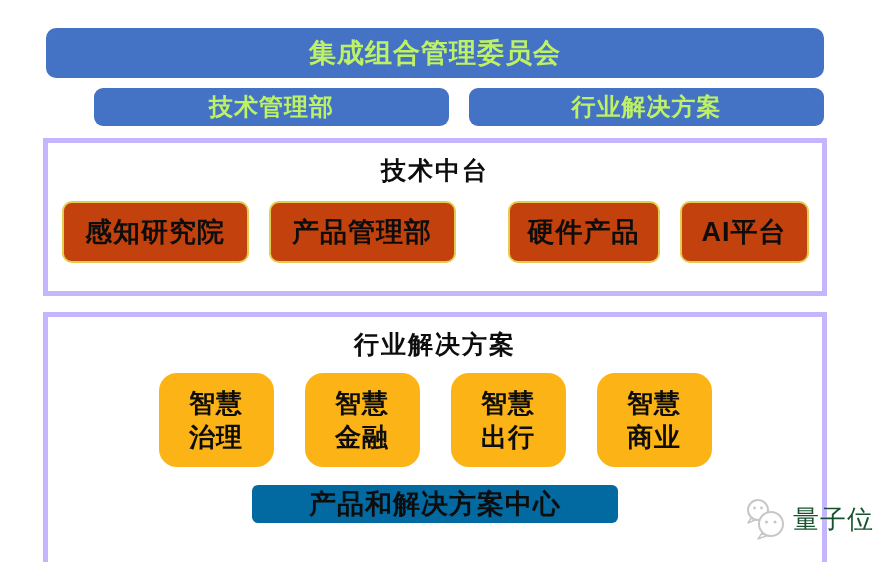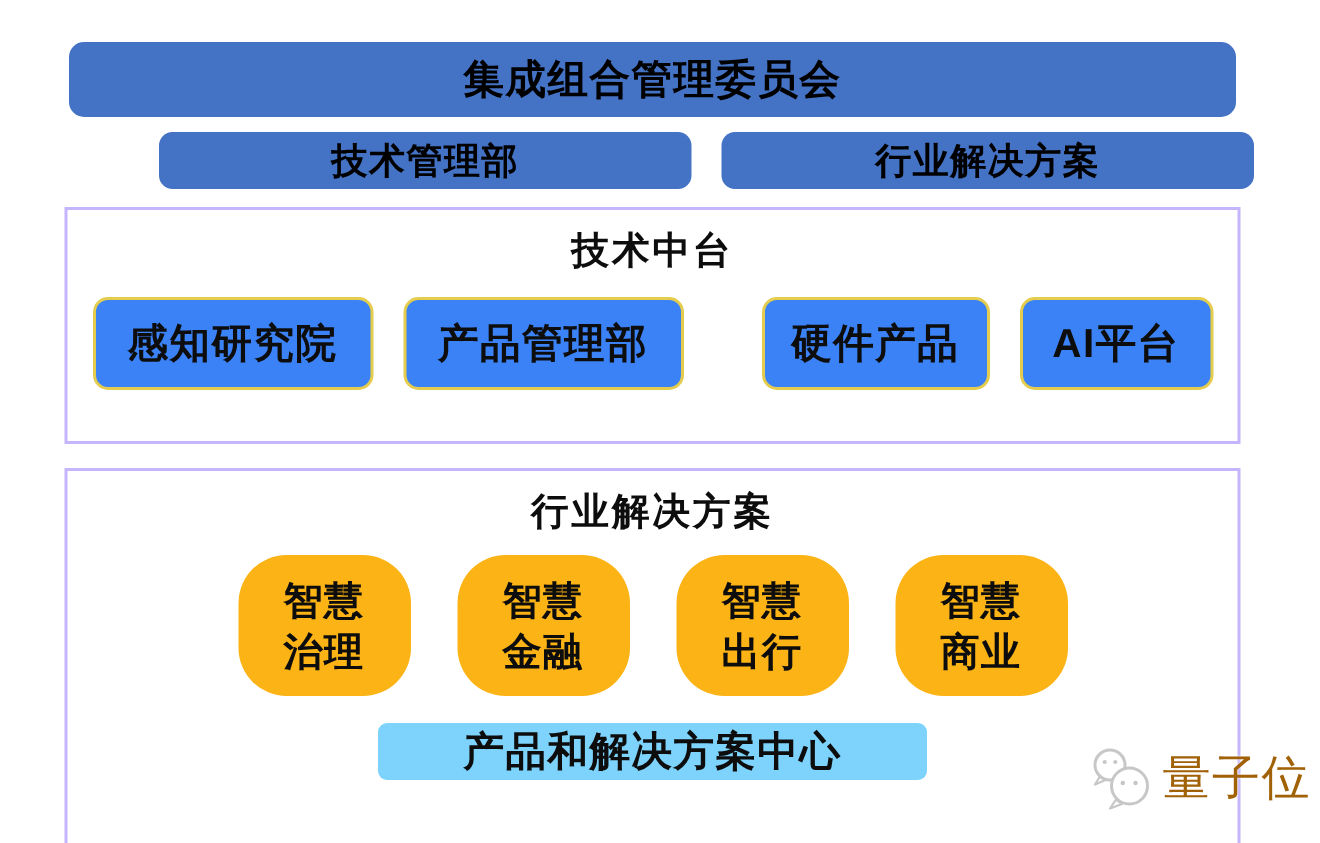--- a/index.html
+++ b/index.html
@@ -9,102 +9,102 @@
     position: relative;
     overflow: hidden;
     font-family: "Liberation Sans", "DejaVu Sans", sans-serif;
     color: #0d0d0d;
   }
   .canvas { position: absolute; inset: 0; }
 
   
   .bar {
     background: #4472C4;
-    color: #000000;
+    color: #bef264;
     font-weight: 700;
     display: flex; align-items: center; justify-content: center;
     border-radius: 10px;
     letter-spacing: 1px;
   }
   .committee-bar {
     position: absolute; left: 46px; top: 28px;
     width: 778px; height: 50px;
     font-size: 27px;
   }
   .dept-row {
-    position: absolute; left: 58px; top: 88px;
+    position: absolute; left: 46px; top: 88px;
     width: 778px; height: 38px;
     display: flex; gap: 20px; padding-left: 48px;
   }
   .dept-bar { flex: 1; height: 38px; font-size: 24px; border-radius: 9px; }
 
   
   .section {
     position: absolute; left: 43px; width: 784px;
-    border: 2px solid #c4b5fd;
+    border: 5px solid #c4b5fd;
     background: #ffffff;
   }
   .section-tech { top: 138px; height: 158px; }
   .section-industry { top: 312px; height: 292px; }
   .section-title {
     margin-top: 12px;
     text-align: center;
     font-size: 25px; font-weight: 700;
     letter-spacing: 2px;
     line-height: 1.2;
   }
 
   
   .tech-row {
     margin-top: 16px;
     display: flex; justify-content: center; gap: 20px;
   }
   .chip-yellow {
     height: 62px;
-    background: #3b82f6;
+    background: #c2410c;
     border: 2px solid #E3CC4E;
     border-radius: 10px;
     display: flex; align-items: center; justify-content: center;
     font-size: 27px; font-weight: 700;
     letter-spacing: 1px;
   }
   .w1 { width: 187px; } .w2 { width: 187px; }
   .w3 { width: 152px; margin-left: 32px; } .w4 { width: 129px; }
 
   
   .industry-row {
     margin-top: 14px;
     display: flex; justify-content: center; gap: 31px;
   }
   .chip-orange {
     width: 115px; height: 94px;
     background: #FCB315;
-    border-radius: 32px;
+    border-radius: 18px;
     display: flex; flex-direction: column;
     align-items: center; justify-content: center;
     font-size: 26px; font-weight: 700;
     line-height: 1.32;
     letter-spacing: 1px;
   }
   .footer-bar {
     width: 366px; height: 38px;
     margin: 18px auto 0 auto;
-    background: #7dd3fc;
+    background: #0369a1;
     border-radius: 6px;
     display: flex; align-items: center; justify-content: center;
     font-size: 27px; font-weight: 700;
     letter-spacing: 1px;
   }
 
   
   .watermark {
     position: absolute; right: 6px; top: 496px;
     display: flex; align-items: center; gap: 2px;
-    color: #a16207;
-    font-size: 32px; font-weight: 400;
+    color: #14532d;
+    font-size: 26px; font-weight: 400;
     letter-spacing: 1px;
     text-shadow: 0 0 2px #ffffff;
   }
   .watermark svg { display: block; }
 </style>
 </head>
 <body>
 
 <div class="canvas">
 

